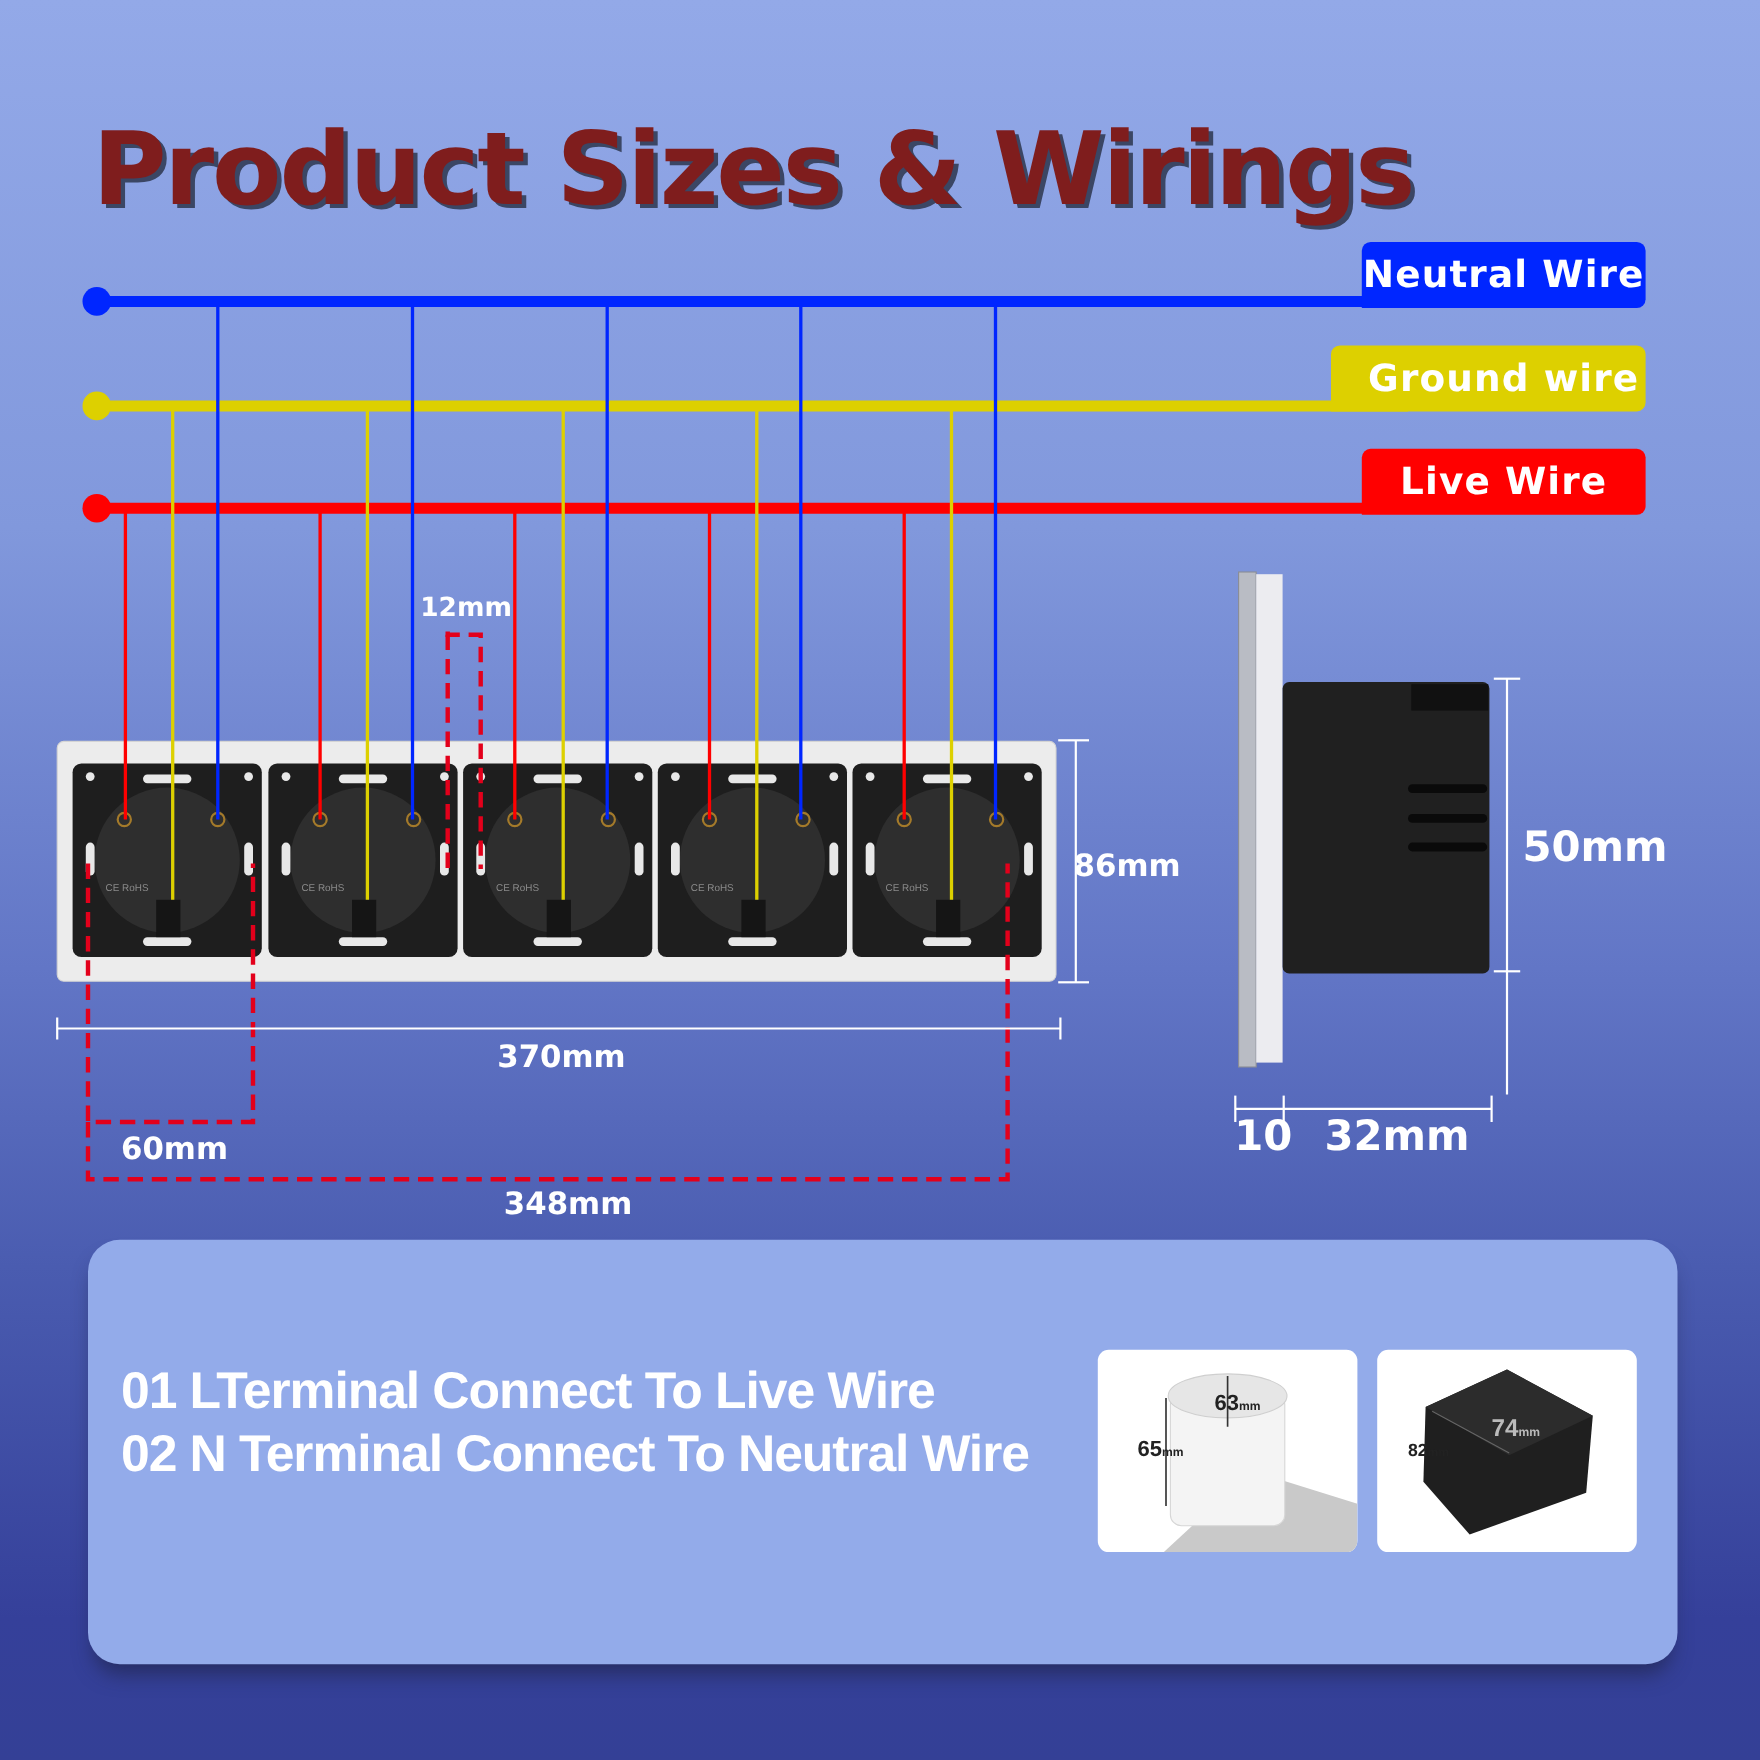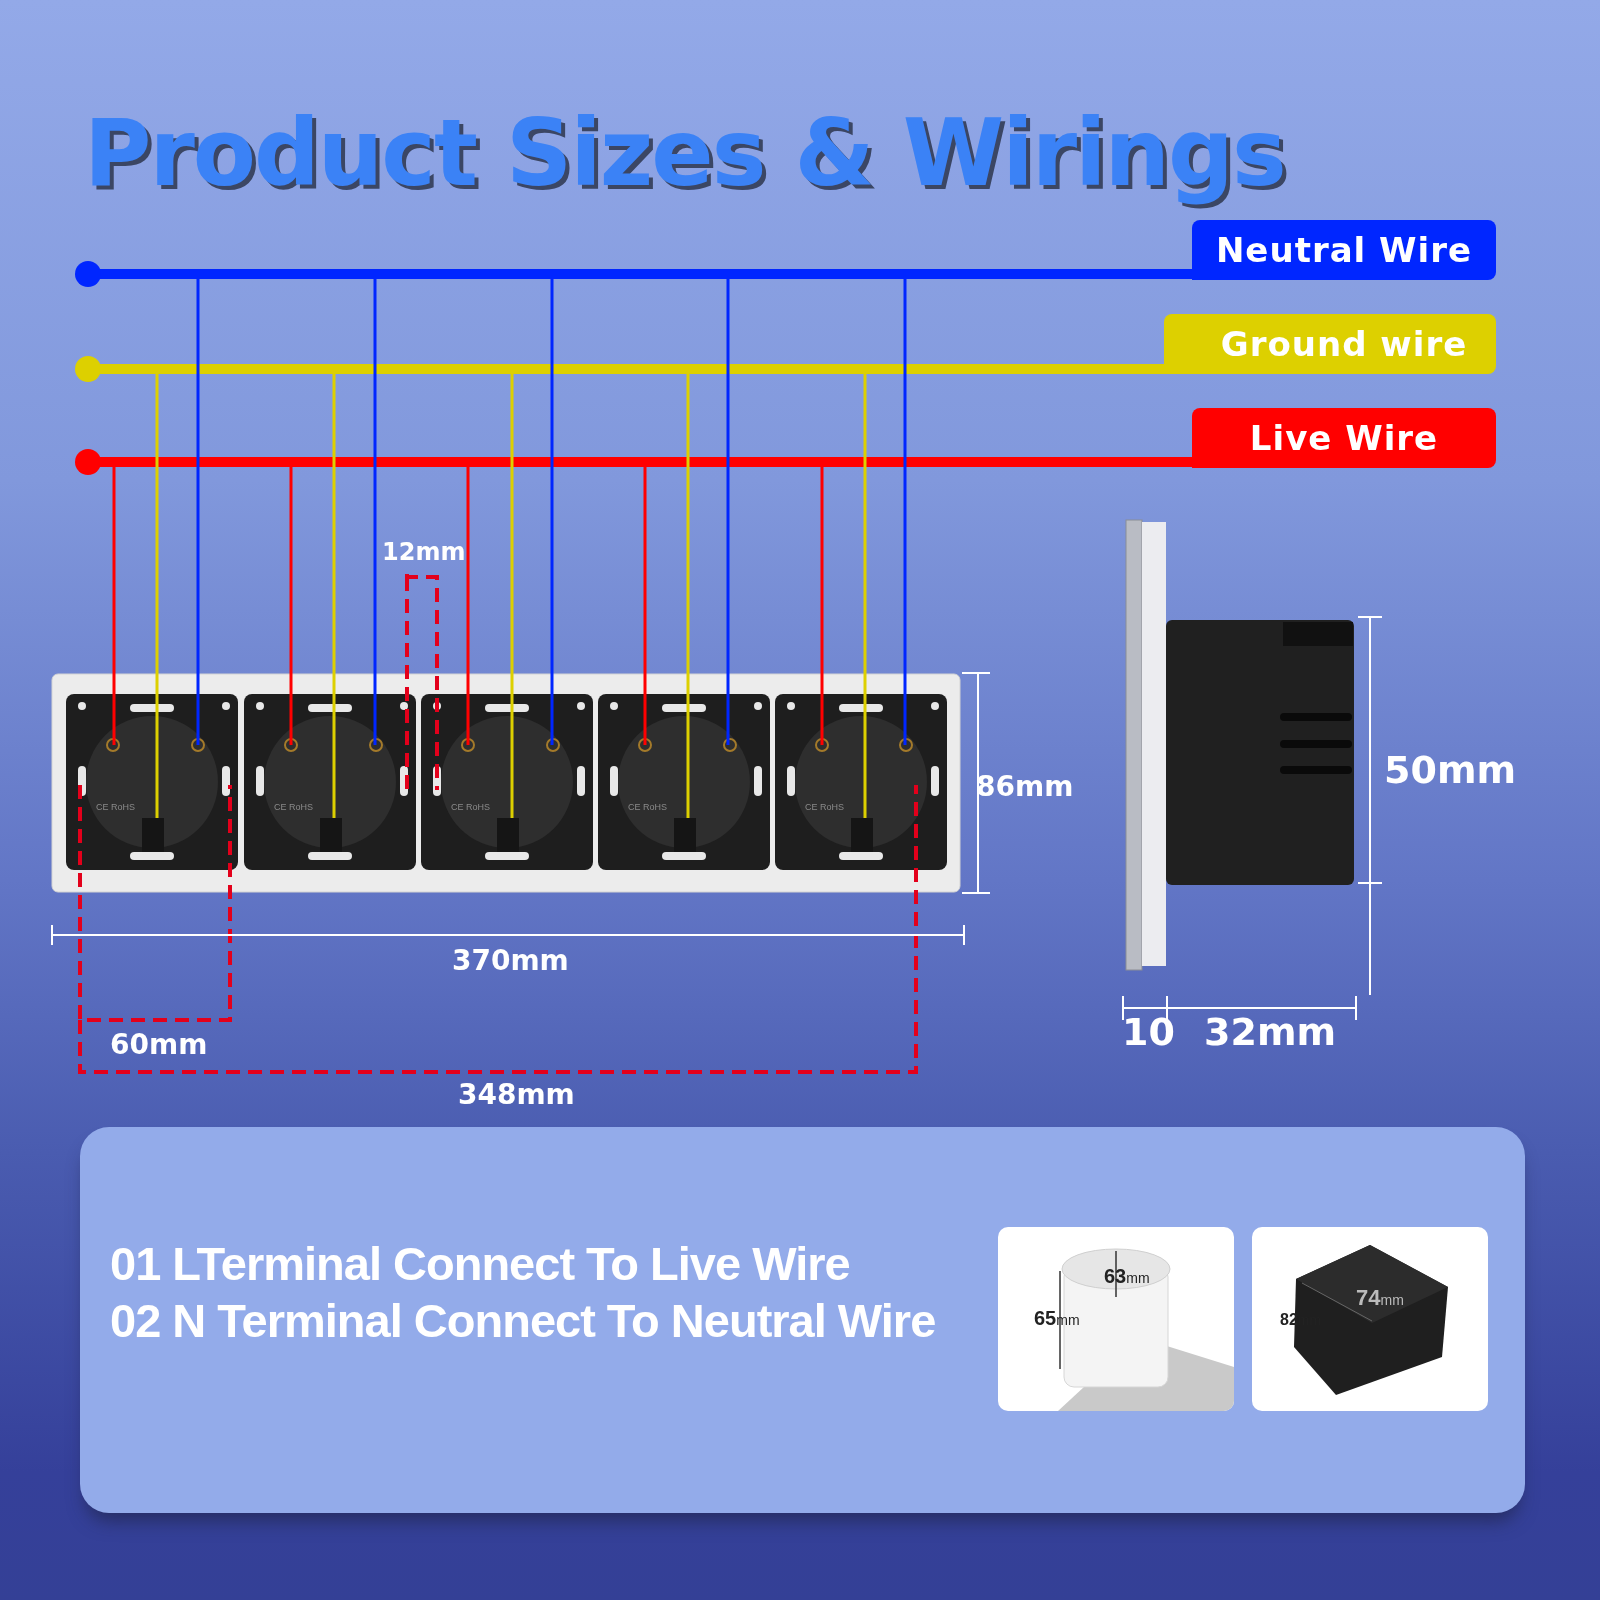--- a/index.html
+++ b/index.html
@@ -4,26 +4,26 @@
 <style>
   html, body { margin:0; padding:0; }
   body {
     width:1600px; height:1600px; overflow:hidden; position:relative;
     background: linear-gradient(180deg, #93a9e8 0%, #8198dc 30%, #6276c6 55%, #4a5cb0 72%, #35409a 92%, #344096 100%);
     font-family: "Liberation Sans", sans-serif;
   }
   .title {
     position:absolute; left:84px; top:100px; margin:0;
     font-family:"DejaVu Sans", sans-serif; font-weight:bold;
-    font-size:92px; letter-spacing:-2px; color:#3b82f6;
+    font-size:92px; letter-spacing:-2px; color:#7f1d1d;
     text-shadow: 4px 4px 0 #3b4664;
   }
   svg.diagram { position:absolute; left:0; top:0; }
   .wire-label {
-    position:absolute; right:104px; height:60px; width:304px;
+    position:absolute; right:104px; height:60px; width:258px;
     border-radius:8px 8px 8px 0; color:#fff;
     font-family:"DejaVu Sans", sans-serif; font-weight:bold;
     font-size:34px; letter-spacing:1px;
     display:flex; align-items:center; justify-content:center;
   }
   .dim {
     position:absolute; color:#fff; font-family:"DejaVu Sans", sans-serif; font-weight:bold;
   }
   .panel {
     position:absolute; left:80px; top:1127px; width:1445px; height:386px;
@@ -38,21 +38,21 @@
   .earth-icon {
     display:inline-block; width:38px; height:38px; border:3px solid #fff; border-radius:50%;
     position:relative; vertical-align:-4px; margin:0 4px; box-sizing:border-box;
   }
   .earth-icon::before { content:""; position:absolute; left:15px; top:5px; width:3px; height:14px; background:#fff; }
   .earth-icon::after { content:""; position:absolute; left:6px; top:19px; width:20px; height:3px; background:#fff; box-shadow:0 5px 0 -0 #fff; }
   .box-card {
     position:absolute; top:100px; width:236px; height:184px; background:#fff; border-radius:10px; overflow:hidden;
   }
   .box-label { position:absolute; font-family:"Liberation Sans", sans-serif; font-weight:bold; color:#222; }
-  .box-label small { font-size:14px; font-weight:normal; }
+  .box-label small { font-size:11px; font-weight:bold; }
 </style>
 </head>
 <body>
 
 <h1 class="title">Product Sizes &amp; Wirings</h1>
 
 <svg class="diagram" width="1600" height="1600" viewBox="0 0 1600 1600">
 
   <g>
     <rect x="52" y="674" width="908" height="218" rx="6" fill="#ececec" stroke="#d4d4d4"></rect>

